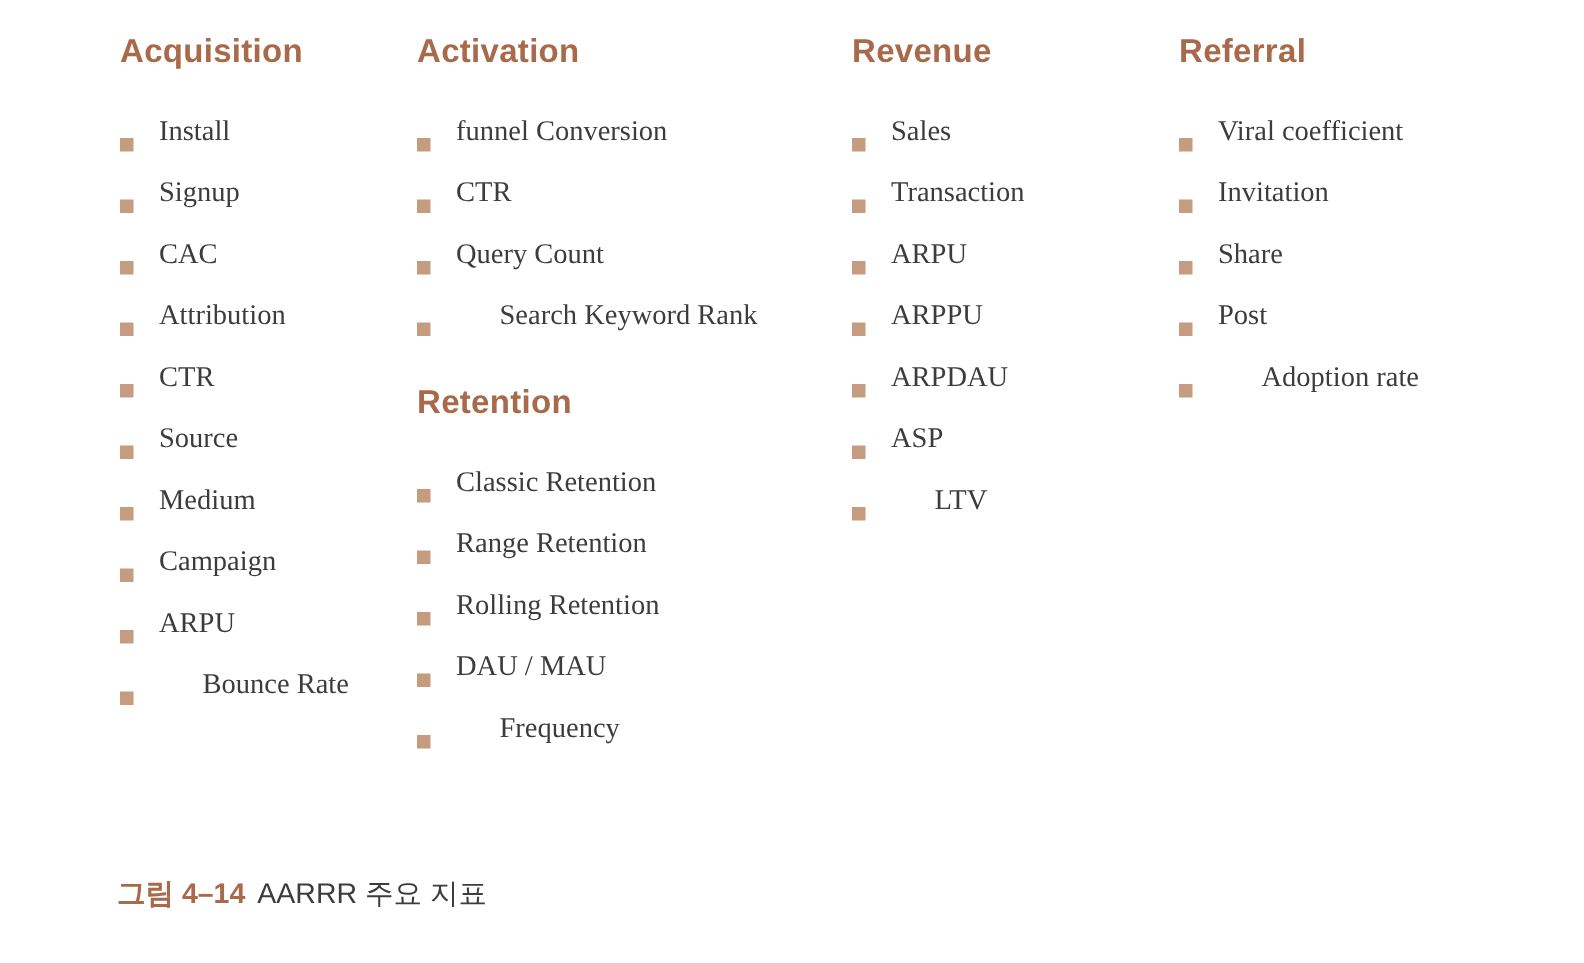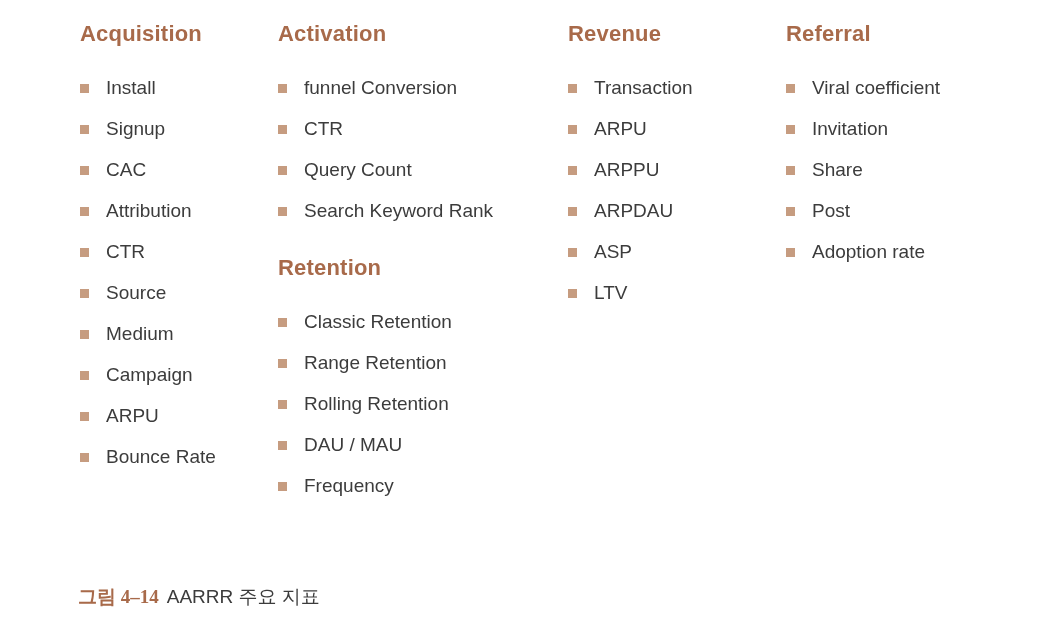--- a/index.html
+++ b/index.html
@@ -37,27 +37,28 @@
     color:var(--accent);
     letter-spacing:0.2px;
   }
   ul.metric-list{
     list-style:none;
     margin:0;
     padding:0;
   }
   ul.metric-list li{
     display:flex;
-    align-items:center;
+    align-items:flex-end;
     line-height:26px;
     margin-bottom:15px;
     font-size:19px;
     color:var(--text);
-  }
-  ul.metric-list li:last-child{margin-bottom:0;}
+    font-family:Liberation Serif, serif;
+  }
+  ul.metric-list li:last-child{margin-bottom:0;gap:29px;}
   .bullet{
     flex:0 0 auto;
     width:9px;
     height:9px;
     background:var(--bullet);
     margin-right:17px;
     margin-top:1px;
   }
   .item-text{
     white-space:nowrap;
@@ -67,21 +68,20 @@
     left:78px;
     top:584px;
     font-size:19px;
     line-height:26px;
     color:var(--text);
   }
   .caption .cap-label{
     font-weight:700;
     color:var(--accent);
     margin-right:8px;
-    font-family:Liberation Serif, serif;
   }
 </style>
 </head>
 <body>
 
 <div class="canvas">
 
   <div class="col col-1">
     <div class="section">
       <h2>Acquisition</h2>
@@ -178,20 +178,24 @@
         </ul>
     </div>
   </div>
 
   <div class="col col-3">
     <div class="section">
       <h2>Revenue</h2>
       <ul class="metric-list">
           <li>
             <span class="bullet"></span>
+            <span class="item-text">Sales</span>
+          </li>
+          <li>
+            <span class="bullet"></span>
             <span class="item-text">Transaction</span>
           </li>
           <li>
             <span class="bullet"></span>
             <span class="item-text">ARPU</span>
           </li>
           <li>
             <span class="bullet"></span>
             <span class="item-text">ARPPU</span>
           </li>

